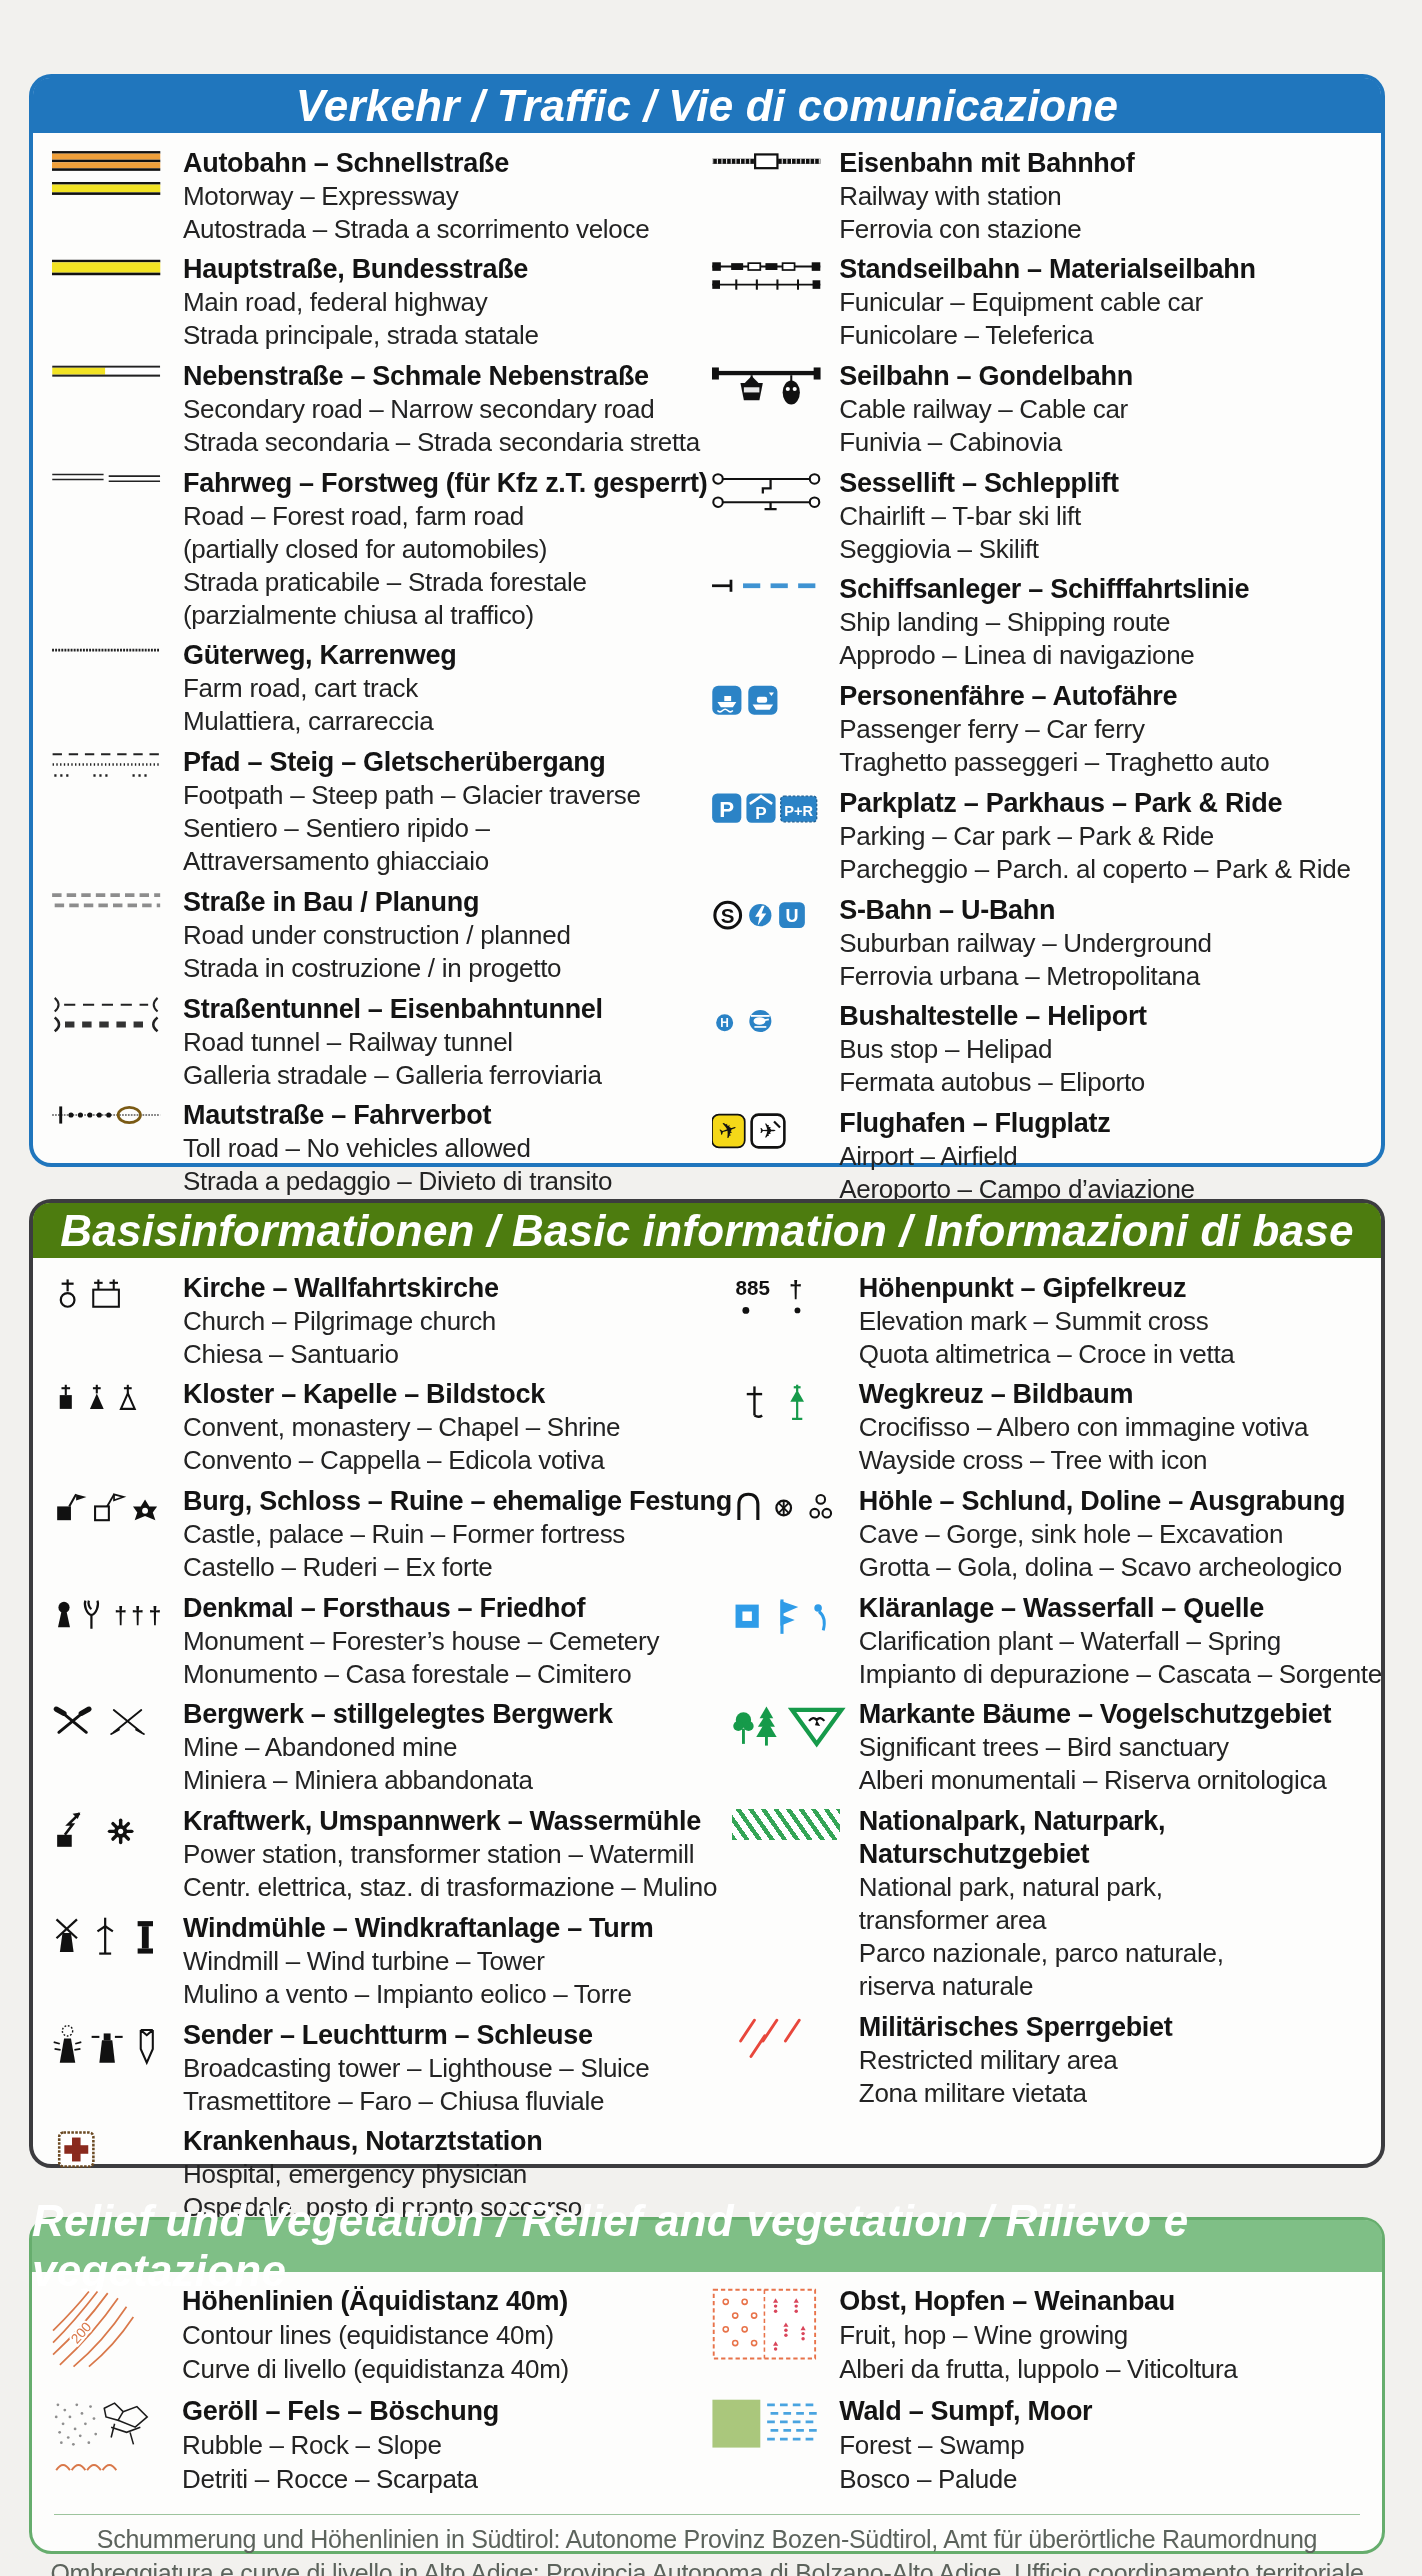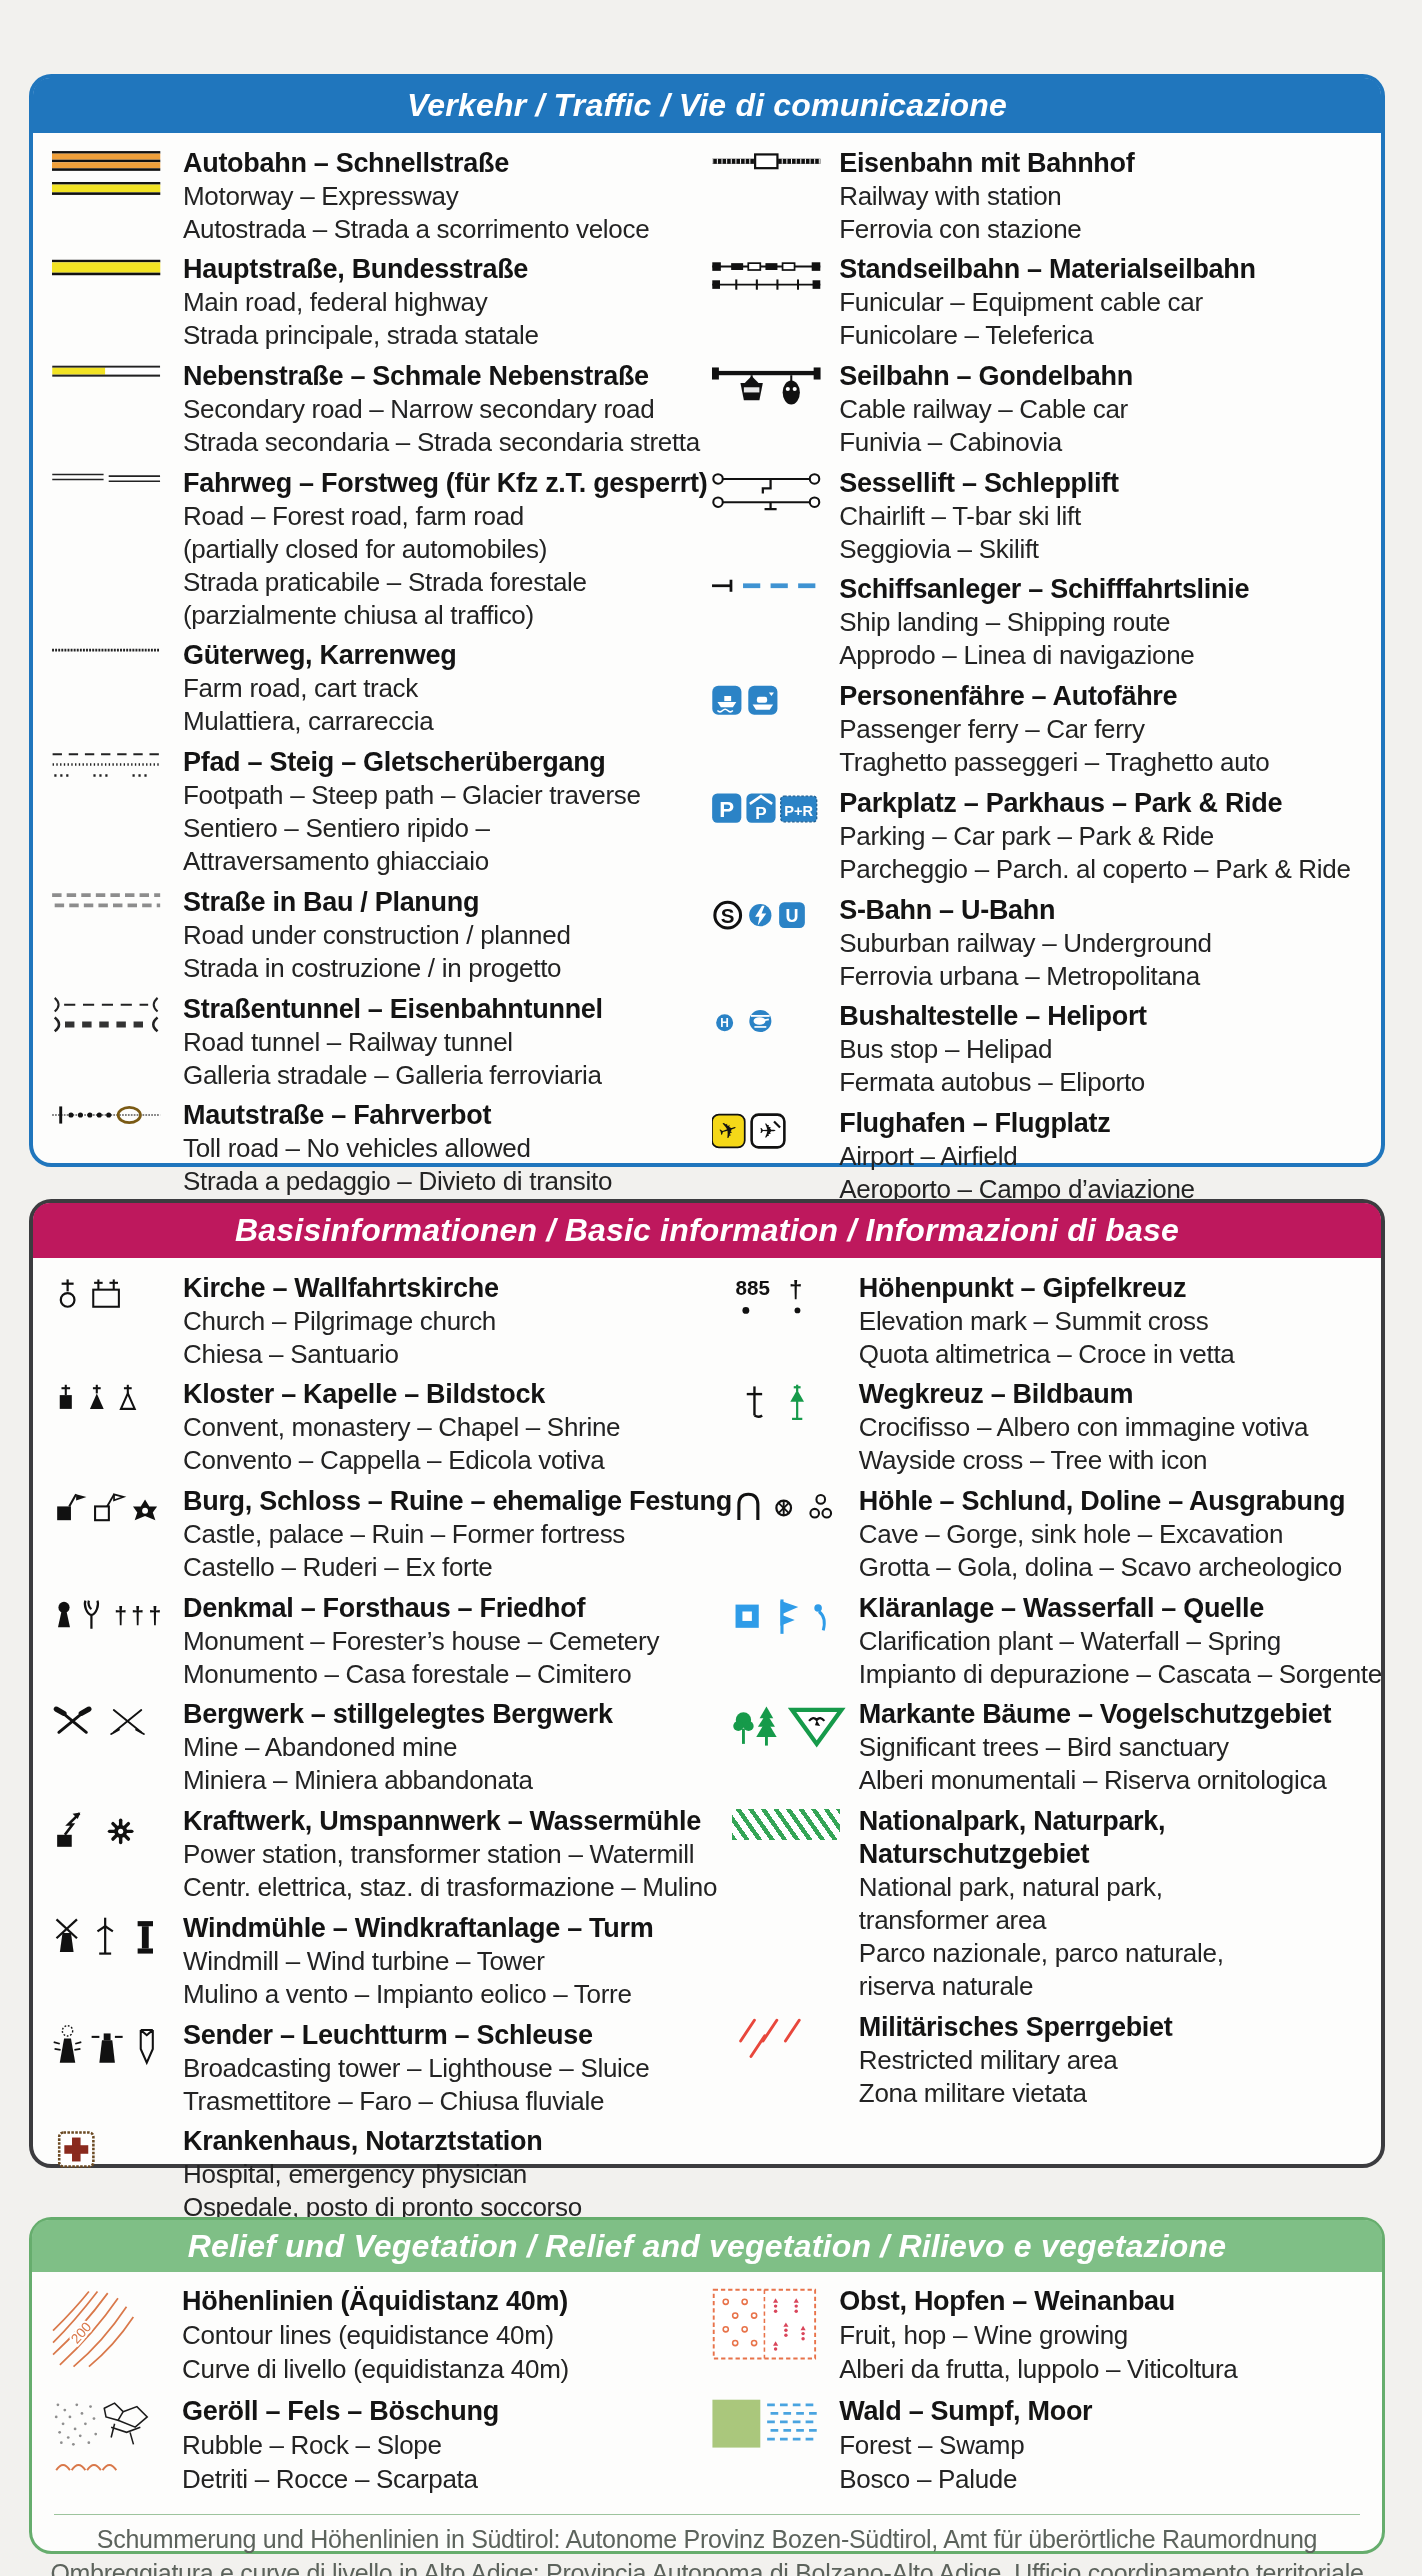--- a/index.html
+++ b/index.html
@@ -9,27 +9,27 @@
     font-family:"Liberation Sans", sans-serif;
     -webkit-font-smoothing:antialiased;
   }
   .panel{
     position:absolute;left:29px;width:1356px;
     background:#fdfdfc;border-radius:22.3px;box-sizing:border-box;
   }
   .panel-header{
     height:55px;border-radius:17px 17px 0 0;
     display:flex;align-items:center;justify-content:center;
-    color:#ffffff;font-size:32px;font-weight:bold;font-style:italic;
+    color:#ffffff;font-size:44px;font-weight:bold;font-style:italic;
     letter-spacing:0.2px;
   }
   #panel-verkehr{top:74px;height:1093px;border:4.3px solid #2076bd;}
   #panel-verkehr .panel-header{background:#2076bd;}
   #panel-basis{top:1199px;height:969px;border:4.3px solid #3c3c3f;}
-  #panel-basis .panel-header{background:#be185d;}
+  #panel-basis .panel-header{background:#4d7c0f;}
   #panel-relief{top:2217px;height:337px;border:3.4px solid #66ad6d;}
   #panel-relief .panel-header{background:#7fbf86;height:52px;}
   .cols{display:grid;grid-template-columns:1fr 1fr;padding:13.7px 8.6px 5.2px 19px;}
   .col{display:flex;flex-direction:column;}
   .item{display:flex;margin-bottom:7.7px;}
   .sym{flex:none;width:131px;padding-top:4.3px;}
   .colR .sym{width:127px;}
   .txt{min-width:0;}
   .t{font-size:27px;line-height:33px;font-weight:bold;color:#141414;
      letter-spacing:-0.3px;white-space:nowrap;}

